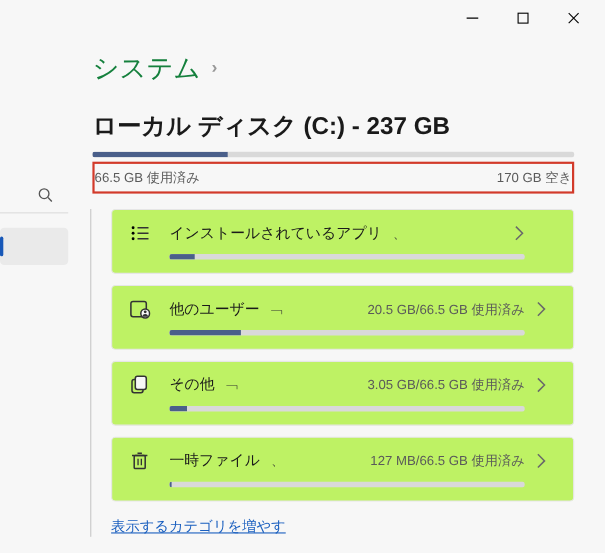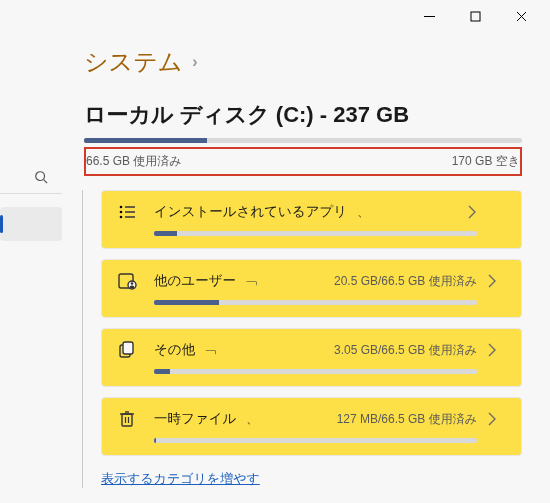--- a/index.html
+++ b/index.html
@@ -33,36 +33,36 @@
       background:#1858b8; border-radius:2px;
     }
     .content {
       position: absolute; left: 74px; right: 0; top: 40px; bottom: 0;
       padding: 6px 28px 0 10px;
     }
     .breadcrumb {
       display:flex; align-items:center; gap: 10px;
       font-size: 24px; font-weight: 600; margin-bottom: 22px;
     }
-    .breadcrumb .parent { color: #a16207; font-weight: 500; }
+    .breadcrumb .parent { color: #15803d; font-weight: 500; }
     .breadcrumb .sep { color: #999; font-size: 16px; }
     .drive-title { font-size: 22px; font-weight: 600; margin-bottom: 8px; }
     .drive-bar-wrap { position: relative; margin-bottom: 4px; }
     .drive-bar {
       width: 100%; height: 5px; background: #d9d9d9; border-radius: 2px; overflow:hidden;
     }
     .drive-bar .fill { height:100%; background:#4a5f8a; }
     .highlight-box {
       border: 2px solid #d23a2a; padding: 4px 0; margin-top: 4px; margin-bottom: 14px;
       display:flex; justify-content:space-between; font-size: 12px; color:#5a5a5a;
     }
     .scroll-edge { border-left: 1px solid #c8c8c8; margin-left:-2px; padding-left: 18px; }
     .cards { display:flex; flex-direction:column; gap: 10px; }
     .card {
-      background:#fde047; border:1px solid #e6e6e6; border-radius:4px;
+      background:#bef264; border:1px solid #e6e6e6; border-radius:4px;
       padding: 10px 14px 12px 14px; display:grid;
       grid-template-columns: 28px 1fr auto 20px; align-items:center; column-gap:10px;
     }
     .card .icon { width:22px; height:22px; color:#3a3a3a; display:flex; align-items:center; justify-content:center;}
     .card .label-wrap { display:flex; align-items:center; gap:10px; }
     .card .label { font-size: 13.5px; }
     .mark { color:#333; font-size:12px; }
     .card .detail { font-size: 12px; color:#5a5a5a; text-align:right; }
     .card .chev { color:#6a6a6a; }
     .card .bar-row { grid-column: 2 / 4; margin-top:8px; }

